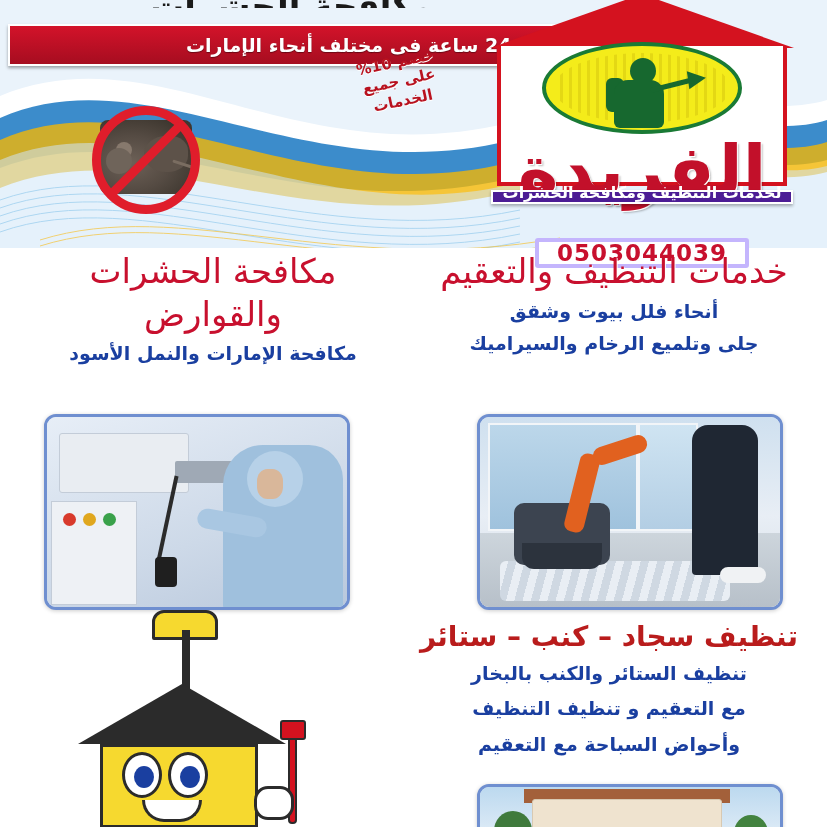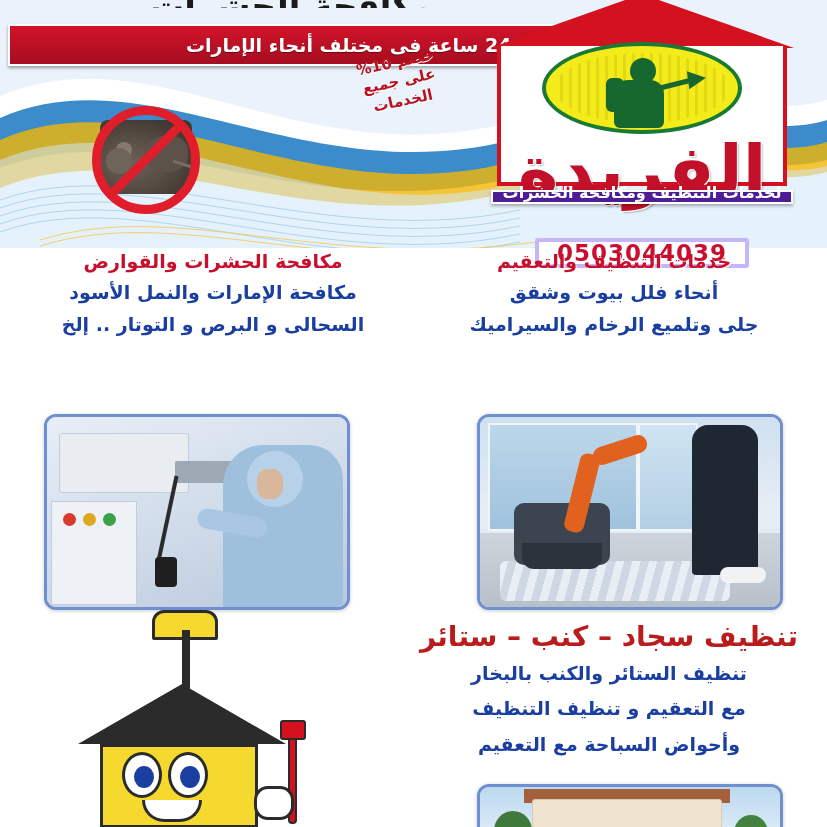--- a/index.html
+++ b/index.html
@@ -254,22 +254,22 @@
     text-align: center;
   }
   .col-left {
     position: absolute;
     left: 18px; top: 250px;
     width: 390px;
     text-align: center;
   }
   .head-red {
     color: #c8102e;
-    font-size: 19px;
-    font-weight: bold;
+    font-size: 34px;
+    font-weight: normal;
     line-height: 1.25;
     text-shadow: 1px 1px 0 rgba(255,255,255,.9);
   }
   .sub-blue {
     color: #1a3fa0;
     font-size: 19px;
     font-weight: bold;
     line-height: 1.5;
     margin-top: 4px;
   }
@@ -456,21 +456,20 @@
       <span>لخدمات التنظيف ومكافحة الحشرات</span>
     </div>
     <div class="logo-phone">
       <span>0503044039</span>
     </div>
   </div>
 
   <div class="col-left">
     <div class="head-red">مكافحة الحشرات والقوارض</div>
     <div class="sub-blue">مكافحة الإمارات والنمل الأسود</div>
-    <div class="sub-blue">السحالى و البرص و التوتار .. إلخ</div>
   </div>
 
   <div class="col-right">
     <div class="head-red">خدمات التنظيف والتعقيم</div>
     <div class="sub-blue">أنحاء فلل بيوت وشقق</div>
     <div class="sub-blue">جلى وتلميع الرخام والسيراميك</div>
   </div>
 
   <div class="photo photo-pest">
     <div class="pc-bg"></div>

